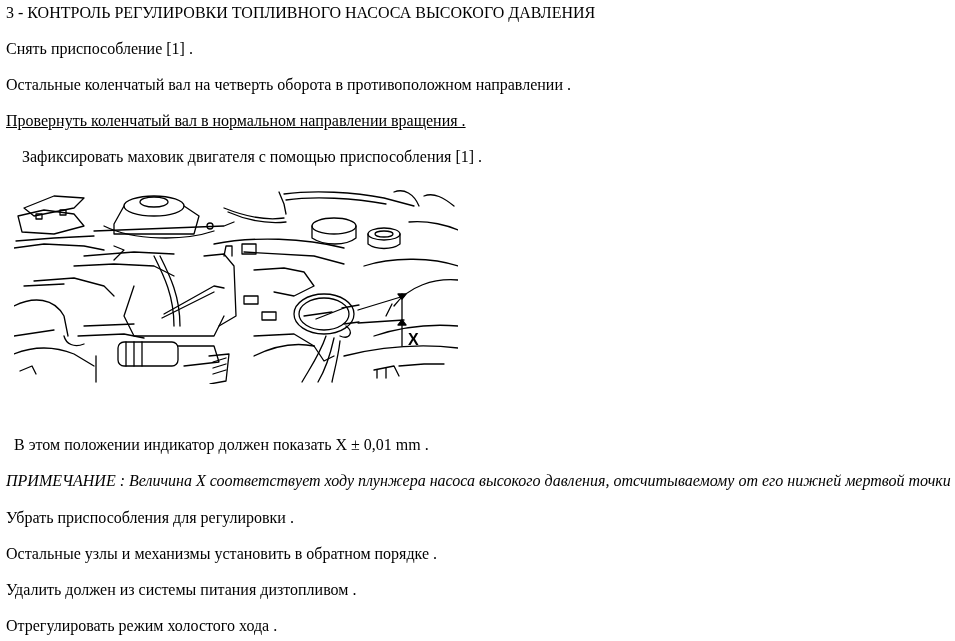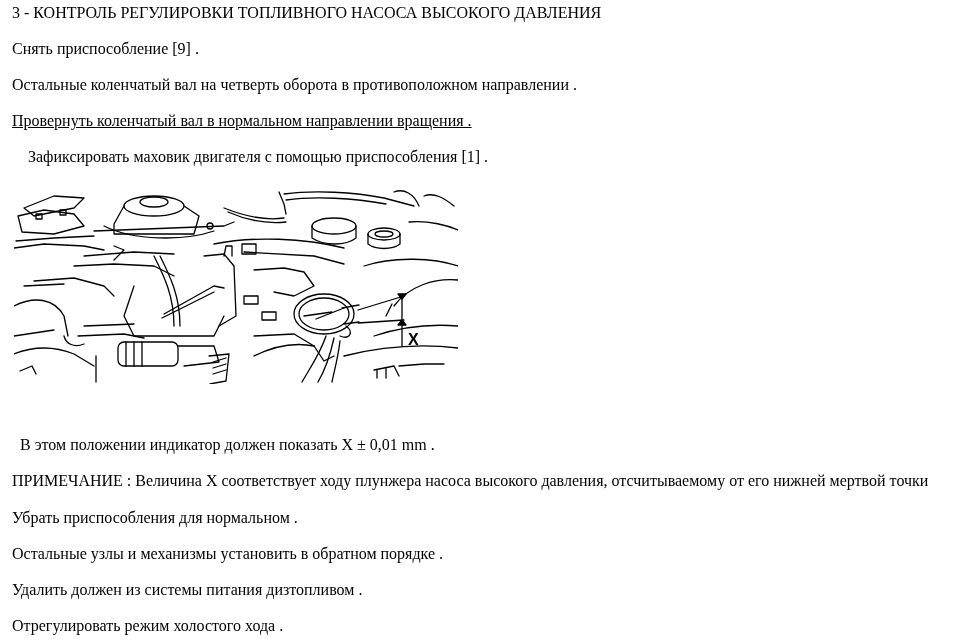--- a/index.html
+++ b/index.html
@@ -11,43 +11,43 @@
     overflow: hidden;
   }
   body {
     font-family: "Liberation Serif", "DejaVu Serif", serif;
     font-size: 16px;
     color: #000000;
     position: relative;
   }
   .line {
     position: absolute;
-    left: 12px;
+    left: 6px;
     white-space: nowrap;
     line-height: 18px;
     text-align: right;
   }
-  .italic { }
+  .italic { font-style: italic; }
   .figure {
     position: absolute;
     left: 14px;
     top: 186px;
     width: 444px;
     height: 198px;
   }
   .figure svg { display: block; }
 </style>
 </head>
 <body>
 
 <div>
 
   <div class="line" style="top:4px;">3 - КОНТРОЛЬ РЕГУЛИРОВКИ ТОПЛИВНОГО НАСОСА ВЫСОКОГО ДАВЛЕНИЯ</div>
 
-  <div class="line" style="top:40px;">Снять приспособление [9] .</div>
+  <div class="line" style="top:40px;">Снять приспособление [1] .</div>
   <div class="line" style="top:76px;">Остальные коленчатый вал на четверть оборота в противоположном направлении .</div>
   <div class="line" style="top:112px;text-decoration:underline;">Провернуть коленчатый вал в нормальном направлении вращения .</div>
   <div class="line" style="top:148px;margin-left:16px;">Зафиксировать маховик двигателя с помощью приспособления [1] .</div>
 
   <div class="figure">
     <svg width="444" height="198" viewBox="0 0 444 198" fill="none" stroke="#000" stroke-width="1.3" stroke-linecap="round" stroke-linejoin="round">
 
       <path d="M10 22 L40 10 L70 12 L60 22 L20 30 Z"></path>
       <path d="M4 30 L30 24 L60 28 L70 40 L40 48 L8 46 Z"></path>
       <rect x="22" y="28" width="6" height="5"></rect>
@@ -142,18 +142,18 @@
       <path d="M100 60 L110 64 L100 74"></path>
       <path d="M20 95 L60 92 L90 100 L100 110"></path>
       <path d="M10 100 L50 98"></path>
     </svg>
     <div style="position:absolute; left:394px; top:146px; font-family:'Liberation Sans', sans-serif; font-weight:bold; font-size:16px; line-height:16px;">X</div>
   </div>
 
   <div class="line" style="top:436px;margin-left:8px;">В этом положении индикатор должен показать X ± 0,01 mm .</div>
   <div class="line italic" style="top:472px;">ПРИМЕЧАНИЕ : Величина X соответствует ходу плунжера насоса высокого давления, отсчитываемому от его нижней мертвой точки</div>
 
-  <div class="line" style="top:509px;">Убрать приспособления для нормальном .</div>
+  <div class="line" style="top:509px;">Убрать приспособления для регулировки .</div>
   <div class="line" style="top:545px;">Остальные узлы и механизмы установить в обратном порядке .</div>
   <div class="line" style="top:581px;">Удалить должен из системы питания дизтопливом .</div>
   <div class="line" style="top:617px;">Отрегулировать режим холостого хода .</div>
 
 </div>
 
 </body></html>

